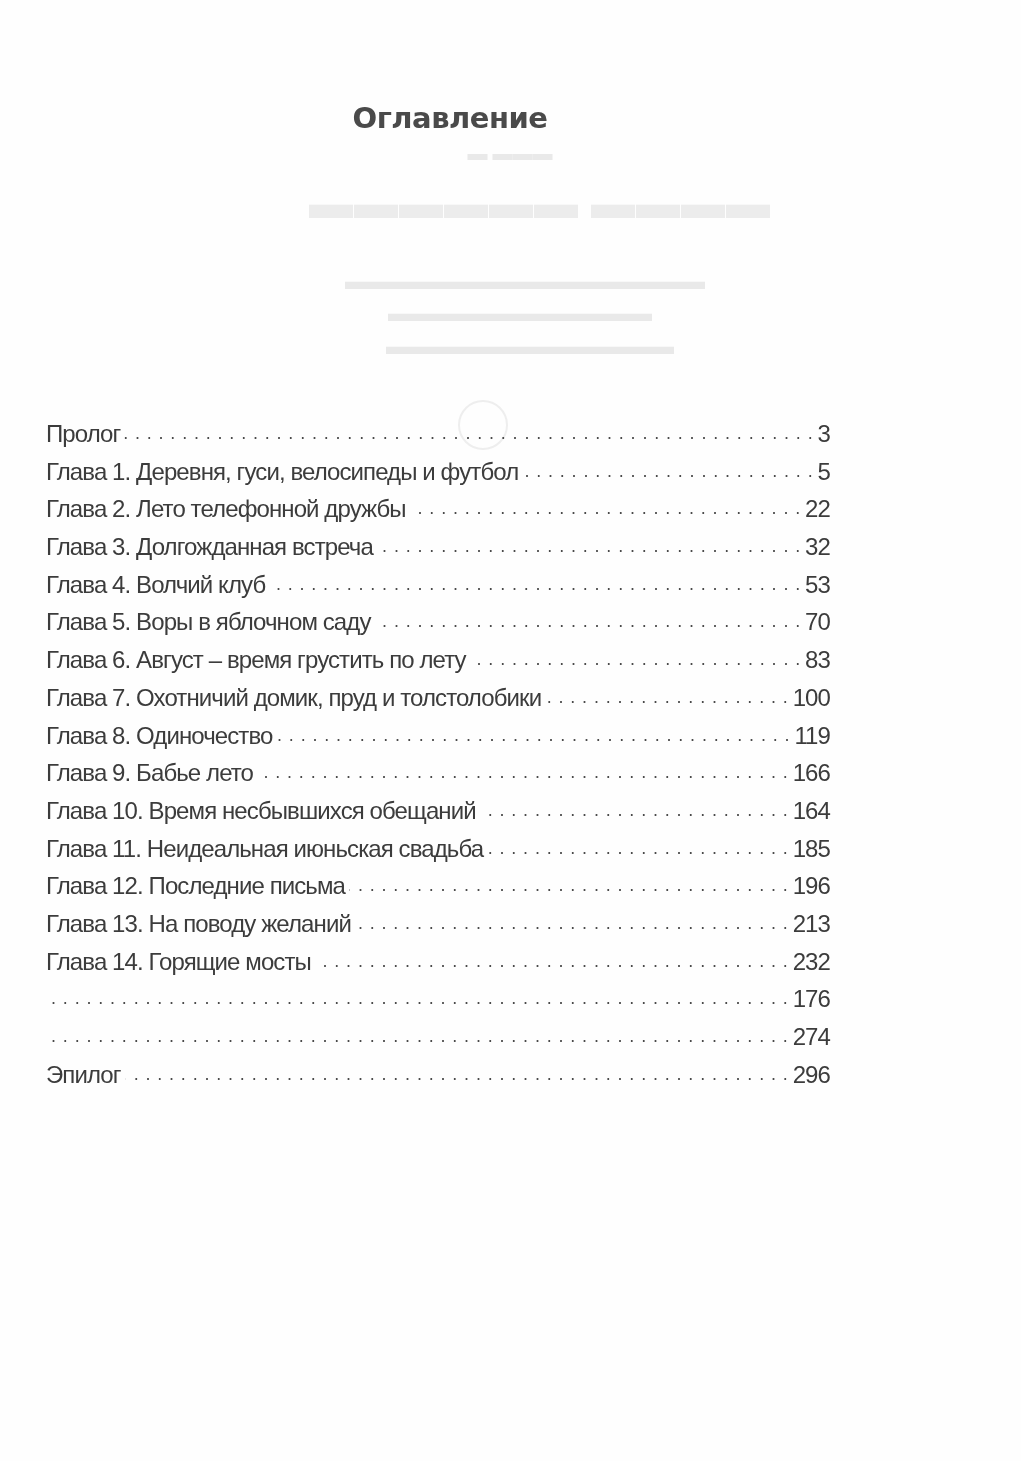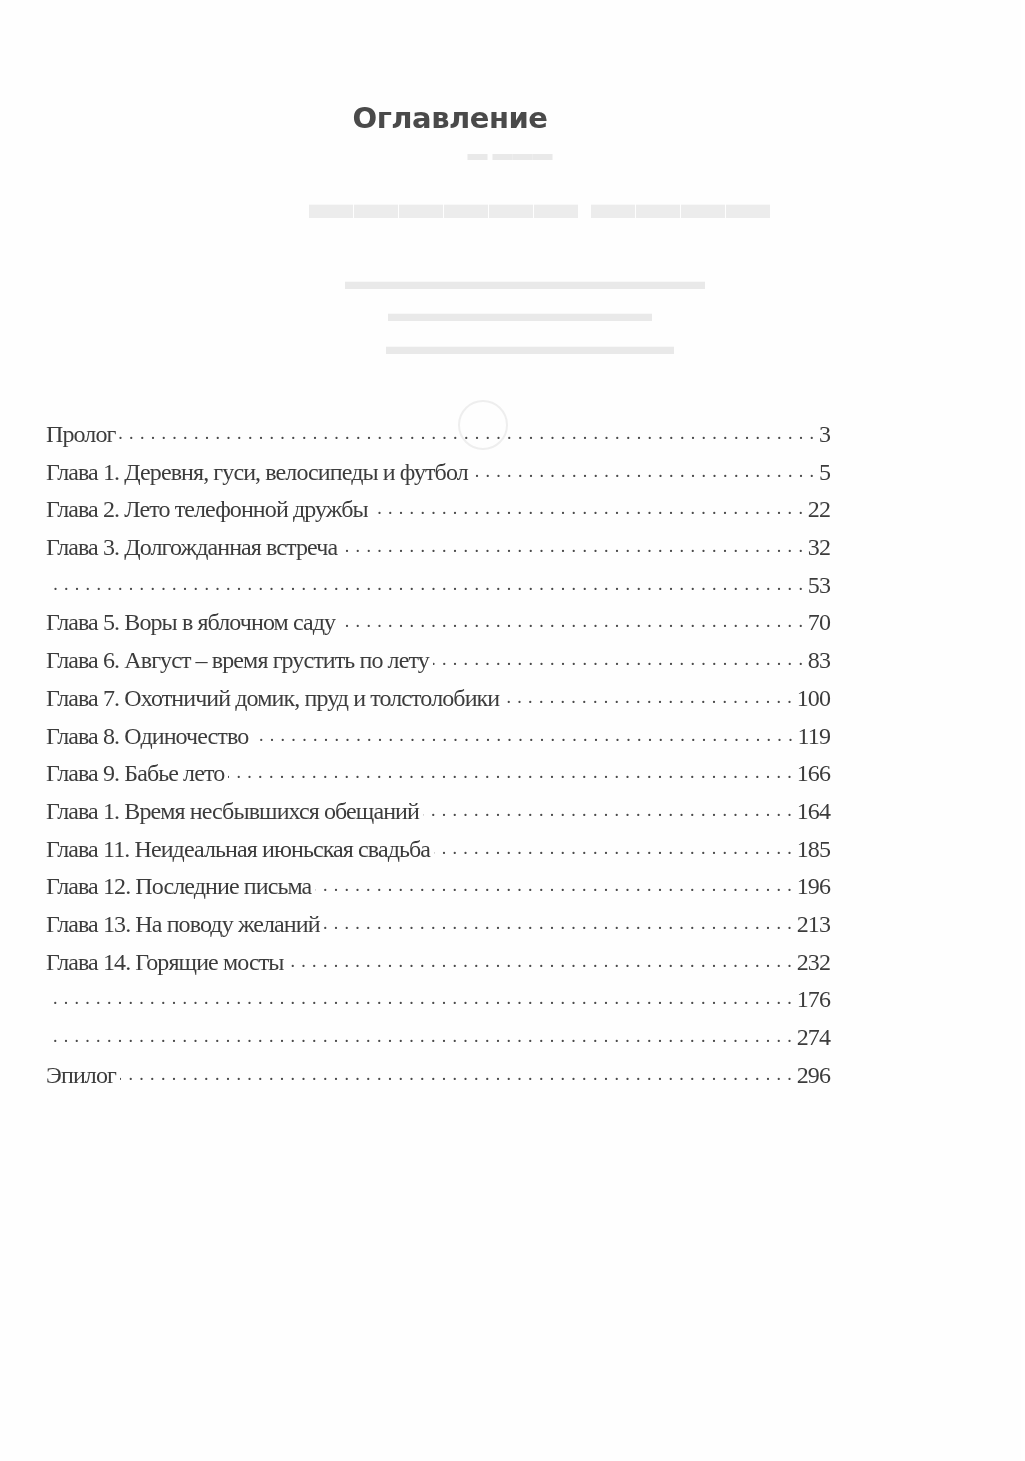--- a/index.html
+++ b/index.html
@@ -67,21 +67,21 @@
       top: 418px;
       width: 784px;
       margin: 0;
       padding: 0;
       list-style: none;
     }
     .toc-row {
       display: flex;
       align-items: baseline;
       height: 37.7px;
-      font-family: Liberation Serif, serif;
+      font-family: Liberation Sans, sans-serif;
       font-size: 24px;
       color: #3c3c3c;
       letter-spacing: -0.9px;
       white-space: nowrap;
     }
     .toc-title {
       flex: 0 0 auto;
       transform-origin: left center;
     }
     .toc-leader {
@@ -140,20 +140,21 @@
         <span class="toc-title">Глава 2. Лето телефонной дружбы</span>
         <span class="toc-leader"></span>
         <span class="toc-page">22</span>
       </li>
       <li class="toc-row">
         <span class="toc-title">Глава 3. Долгожданная встреча</span>
         <span class="toc-leader"></span>
         <span class="toc-page">32</span>
       </li>
       <li class="toc-row">
+        <span class="toc-title">Глава 4. Волчий клуб</span>
         <span class="toc-leader"></span>
         <span class="toc-page">53</span>
       </li>
       <li class="toc-row">
         <span class="toc-title">Глава 5. Воры в яблочном саду</span>
         <span class="toc-leader"></span>
         <span class="toc-page">70</span>
       </li>
       <li class="toc-row">
         <span class="toc-title">Глава 6. Август – время грустить по лету</span>
@@ -169,21 +170,21 @@
         <span class="toc-title">Глава 8. Одиночество</span>
         <span class="toc-leader"></span>
         <span class="toc-page">119</span>
       </li>
       <li class="toc-row">
         <span class="toc-title">Глава 9. Бабье лето</span>
         <span class="toc-leader"></span>
         <span class="toc-page">166</span>
       </li>
       <li class="toc-row">
-        <span class="toc-title">Глава 1. Время несбывшихся обещаний</span>
+        <span class="toc-title">Глава 10. Время несбывшихся обещаний</span>
         <span class="toc-leader"></span>
         <span class="toc-page">164</span>
       </li>
       <li class="toc-row">
         <span class="toc-title">Глава 11. Неидеальная июньская свадьба</span>
         <span class="toc-leader"></span>
         <span class="toc-page">185</span>
       </li>
       <li class="toc-row">
         <span class="toc-title">Глава 12. Последние письма</span>

